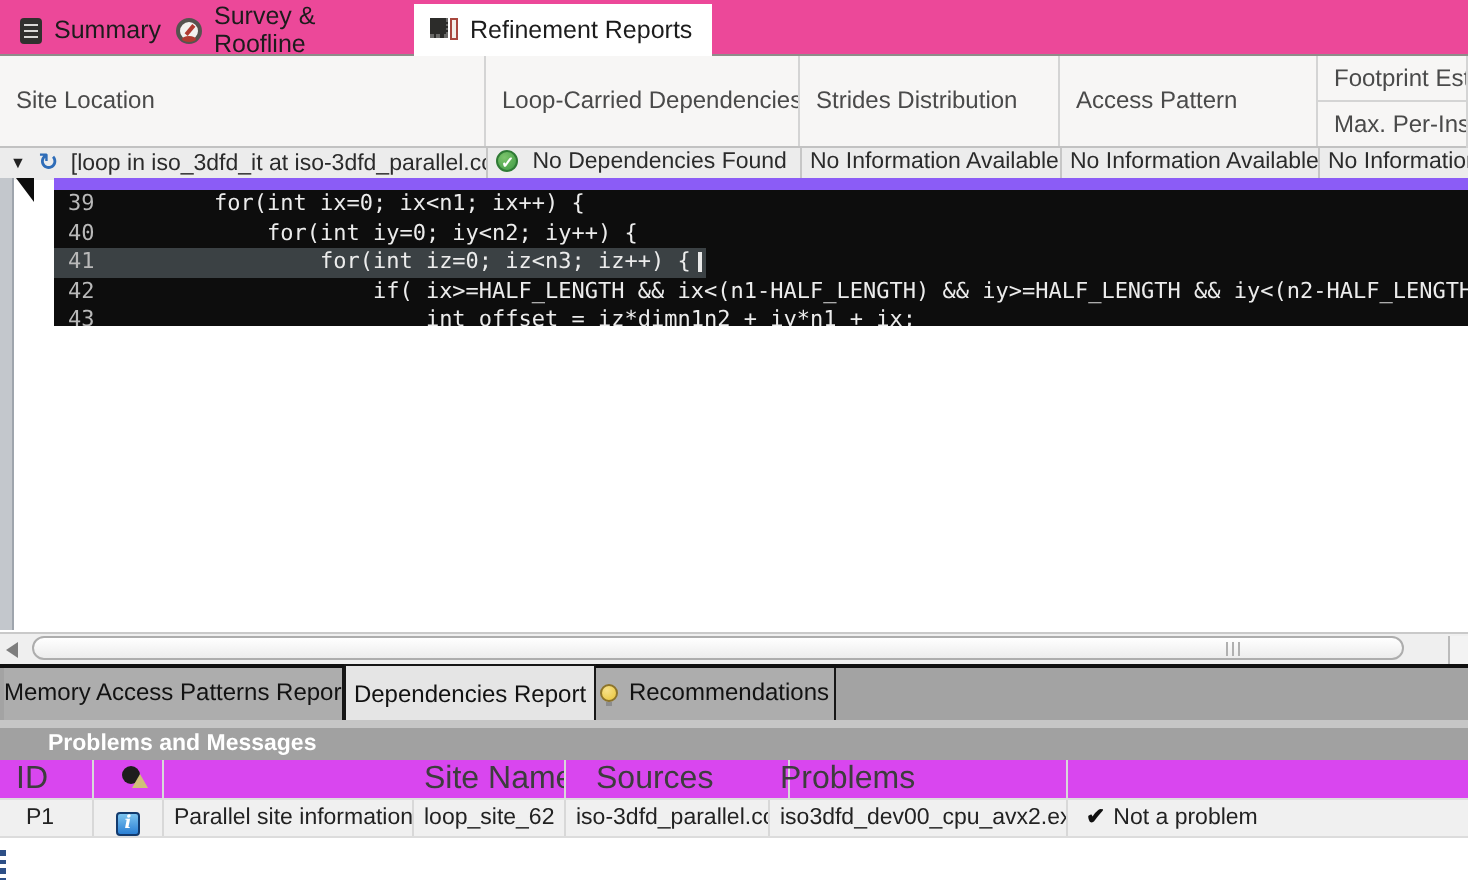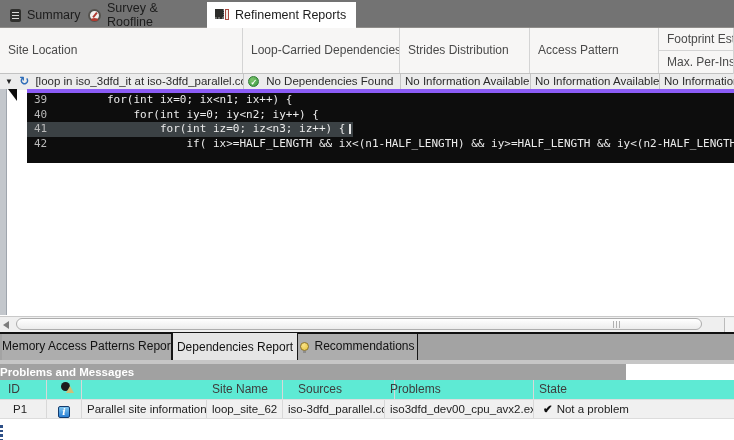--- a/index.html
+++ b/index.html
@@ -1,20 +1,20 @@
 <!DOCTYPE html>
 <html><head>
 <meta charset="utf-8">
 <style>
   html,body{margin:0;padding:0;background:#888;}
   .screen{position:relative;width:734px;height:440px;background:#ffffff;overflow:hidden;
           font-family:"Liberation Sans",sans-serif;-webkit-font-smoothing:antialiased;}
 
   
-  .topbar{position:absolute;left:0;top:0;width:734px;height:28px;background:#737373;border-bottom:1px solid #8f8d8a;box-sizing:border-box;}
+  .topbar{position:absolute;left:0;top:0;width:734px;height:28px;background:#ec4899;border-bottom:1px solid #8f8d8a;box-sizing:border-box;}
   .ttab{position:absolute;top:2px;height:26px;display:flex;align-items:center;gap:6px;padding-left:8px;box-sizing:border-box;font-size:12.5px;color:#1c1c1c;cursor:default;}
   .ttab.active{background:#ffffff;}
   .ic-summary{width:11px;height:13px;background:#30302e;border-radius:2px;position:relative;flex:0 0 auto;}
   .ic-summary::before{content:"";position:absolute;left:2px;top:3px;width:7px;height:1px;background:#d8d8d6;box-shadow:0 3px 0 #d8d8d6,0 6px 0 #d8d8d6;}
   .ic-gauge{width:13px;height:13px;border-radius:50%;background:#f2f1ef;border:2px solid #55534f;box-sizing:border-box;position:relative;flex:0 0 auto;}
   .ic-gauge::before{content:"";position:absolute;left:4px;top:1px;width:2px;height:6px;background:#b03a30;transform:rotate(40deg);}
   .ic-gauge::after{content:"";position:absolute;left:1px;top:7px;width:7px;height:3px;border-radius:50%;background:#b03a30;}
   .ic-refine{width:14px;height:12px;position:relative;flex:0 0 auto;}
   .ic-refine::before{content:"";position:absolute;left:0;top:0;width:8px;height:8px;background:#2c2c2a;border-bottom:2px dotted #6a6a68;border-right:1px dotted #6a6a68;}
   .ic-refine::after{content:"";position:absolute;right:0;top:0;width:4px;height:11px;background:#f3efe9;border:1px solid #a8473e;box-sizing:border-box;}
@@ -30,21 +30,21 @@
   .gc{position:absolute;top:0;height:16px;line-height:15px;white-space:nowrap;overflow:hidden;box-sizing:border-box;}
   .gc.bl{border-left:1px solid #c6c6c6;padding-left:4px;}
   .expander{display:inline-block;font-size:8px;color:#222;vertical-align:1px;margin-right:3px;cursor:default;}
   .loopico{display:inline-block;font-family:"DejaVu Sans",sans-serif;font-size:12px;font-weight:bold;color:#2f6db8;margin-right:3px;}
   .okico{display:inline-block;width:11px;height:11px;border-radius:50%;background:radial-gradient(circle at 35% 30%,#7cc46c,#3d9a43);border:1px solid #2f7a35;box-sizing:border-box;vertical-align:-2px;margin-right:4px;position:relative;}
   .okico span{position:absolute;left:1.5px;top:-2.5px;color:#fff;font-size:8px;font-weight:bold;}
 
   
   .vstrip{position:absolute;left:0;top:89px;width:7px;height:226px;background:#c3c7cc;border-right:1px solid #9fa5ad;box-sizing:border-box;}
   .wedge{position:absolute;left:8px;top:89px;width:0;height:0;border-top:12px solid #0d0d0d;border-left:9px solid transparent;border-right:0 solid transparent;}
-  .codepanel{position:absolute;left:27px;top:89px;width:707px;height:74px;background:#0d0d0d;border-top:4px solid #8b5cf6;box-sizing:border-box;overflow:hidden;font-family:"DejaVu Sans Mono",monospace;font-size:11px;}
+  .codepanel{position:absolute;left:27px;top:89px;width:707px;height:74px;background:#0d0d0d;border-top:6px solid #8b5cf6;box-sizing:border-box;overflow:hidden;font-family:"DejaVu Sans Mono",monospace;font-size:11px;}
   .codeline{position:relative;height:14.6px;line-height:14.6px;white-space:pre;color:#ececec;}
   .codeline .ln{display:inline-block;width:20px;padding-left:7px;color:#b9b9b9;}
   .codeline.hl{background:linear-gradient(90deg,#3b4144 0,#3b4144 326px,rgba(0,0,0,0) 326px);}
   .caret{position:absolute;left:322px;top:2px;width:2px;height:10px;background:#e9e9e9;}
 
   
   .hscroll{position:absolute;left:0;top:316px;width:734px;height:16px;background:#efefef;border-top:1px solid #c9c9c9;box-sizing:border-box;}
   .harrow{position:absolute;left:3px;top:4px;width:0;height:0;border-top:4px solid transparent;border-bottom:4px solid transparent;border-right:6px solid #7d7d7d;}
   .hthumb{position:absolute;left:16px;top:1px;width:686px;height:12px;background:linear-gradient(#ffffff,#ececec);border:1px solid #adadad;border-radius:6px;box-sizing:border-box;}
   .hgrip{position:absolute;left:596px;top:2px;width:9px;height:7px;}
@@ -55,22 +55,22 @@
   
   .blackline{position:absolute;left:0;top:332px;width:734px;height:2px;background:#101010;}
   .btabs{position:absolute;left:0;top:334px;width:734px;height:26px;background:#a3a3a3;font-size:12px;color:#121212;}
   .btab{position:absolute;top:0;height:26px;line-height:25px;text-align:center;background:#adadad;border-right:1px solid #161616;box-sizing:border-box;white-space:nowrap;overflow:hidden;cursor:default;}
   .btab.active{top:-2px;height:28px;line-height:29px;background:#e5e5e5;border:1px solid #161616;border-bottom:none;}
   .bulb{display:inline-block;width:9px;height:9px;border-radius:50%;background:radial-gradient(circle at 35% 30%,#f8e28a,#e8c43a);border:1px solid #8d742a;box-sizing:border-box;vertical-align:-1px;margin-right:5px;position:relative;}
   .bulb::after{content:"";position:absolute;left:2px;top:8px;width:3px;height:2px;background:#8d8d8d;}
   .lightstrip{position:absolute;left:0;top:360px;width:734px;height:4px;background:#c6c6c6;}
 
   
-  .ptitle{position:absolute;left:0;top:364px;width:626px;height:16px;background:#a1a1a1;color:#ffffff;font-weight:bold;font-size:11.5px;line-height:16px;padding-left:0;box-sizing:border-box;}
-  .phead{position:absolute;left:0;top:380px;width:734px;height:20px;background:#5eead4;border-bottom:1px solid #dedede;box-sizing:border-box;font-size:12px;color:#3d3d3d;}
+  .ptitle{position:absolute;left:0;top:364px;width:734px;height:16px;background:#a1a1a1;color:#ffffff;font-weight:bold;font-size:11.5px;line-height:16px;padding-left:24px;box-sizing:border-box;}
+  .phead{position:absolute;left:0;top:380px;width:734px;height:20px;background:#d946ef;border-bottom:1px solid #dedede;box-sizing:border-box;font-size:16px;color:#3d3d3d;}
   .prow{position:absolute;left:0;top:400px;width:734px;height:19px;background:#f0f0f0;border-bottom:1px solid #dcdcdc;box-sizing:border-box;font-size:11.5px;color:#222222;}
   .pc{position:absolute;top:0;height:100%;line-height:19px;padding-left:5px;box-sizing:border-box;border-right:1px solid #d8d8d8;white-space:nowrap;overflow:hidden;}
   .phead .pc{line-height:19px;}
   .sevico{display:inline-block;width:12px;height:11px;position:relative;}
   .sevico::before{content:"";position:absolute;left:0;top:0;width:9px;height:9px;border-radius:50%;background:#1d1d1d;}
   .sevico::after{content:"";position:absolute;left:5px;top:4px;width:0;height:0;border-left:4px solid transparent;border-right:4px solid transparent;border-bottom:7px solid #cfc077;-webkit-text-stroke:1px #000;}
   .infoico{display:inline-block;width:12px;height:12px;border-radius:2px;background:linear-gradient(#7cc4ef,#2a7fd4);border:1px solid #123a6d;box-sizing:border-box;color:#ffffff;font-family:"DejaVu Serif",serif;font-style:italic;font-weight:bold;font-size:9px;line-height:10px;text-align:center;vertical-align:-2px;}
   .statecheck{font-weight:bold;color:#111;margin-right:4px;}
 
   
@@ -120,20 +120,21 @@
     <div class="gc bl" style="left:659px;width:75px;">No Information A</div>
   </div>
 
   <div class="vstrip"></div>
   <div class="wedge"></div>
   <div class="codepanel">
     <div class="codeline"><span class="ln">39</span><span>        for(int ix=0; ix&lt;n1; ix++) {</span></div>
     <div class="codeline"><span class="ln">40</span><span>            for(int iy=0; iy&lt;n2; iy++) {</span></div>
     <div class="codeline hl"><span class="ln">41</span><span>                for(int iz=0; iz&lt;n3; iz++) {</span><span class="caret"></span></div>
     <div class="codeline"><span class="ln">42</span><span>                    if( ix&gt;=HALF_LENGTH &amp;&amp; ix&lt;(n1-HALF_LENGTH) &amp;&amp; iy&gt;=HALF_LENGTH &amp;&amp; iy&lt;(n2-HALF_LENGTH) &amp;&amp; iz&gt;=HALF</span></div>
+    <div class="codeline"><span class="ln">43</span><span>                        int offset = iz*dimn1n2 + iy*n1 + ix;</span></div>
   </div>
 
   <div class="hscroll">
     <div class="harrow"></div>
     <div class="hthumb">
       <div class="hgrip">
           <i></i>
           <i></i>
           <i></i>
         </div>
@@ -152,21 +153,20 @@
   <div class="lightstrip"></div>
 
   <div class="ptitle">Problems and Messages</div>
 
   <div class="phead">
     <div class="pc" style="left:0;width:47px;padding-left:8px;">ID</div>
     <div class="pc" style="left:47px;width:35px;text-align:center;"><span class="sevico"></span></div>
     <div class="pc" style="left:207px;width:76px;">Site Name</div>
     <div class="pc" style="left:293px;width:102px;">Sources</div>
     <div class="pc" style="left:385px;width:149px;">Problems</div>
-    <div class="pc" style="left:534px;width:200px;border-right:none;">State</div>
   </div>
 
   <div class="prow">
     <div class="pc" style="left:0;width:47px;padding-left:13px;">P1</div>
     <div class="pc" style="left:47px;width:35px;text-align:center;padding-left:0;"><span class="infoico">i</span></div>
     <div class="pc" style="left:82px;width:125px;">Parallel site information</div>
     <div class="pc" style="left:207px;width:76px;">loop_site_62</div>
     <div class="pc" style="left:283px;width:102px;">iso-3dfd_parallel.cc</div>
     <div class="pc" style="left:385px;width:149px;">iso3dfd_dev00_cpu_avx2.exe</div>
     <div class="pc" style="left:534px;width:200px;border-right:none;padding-left:9px;">

